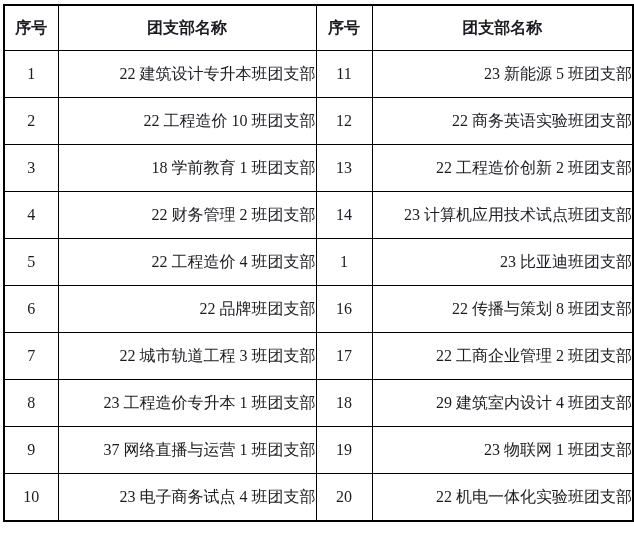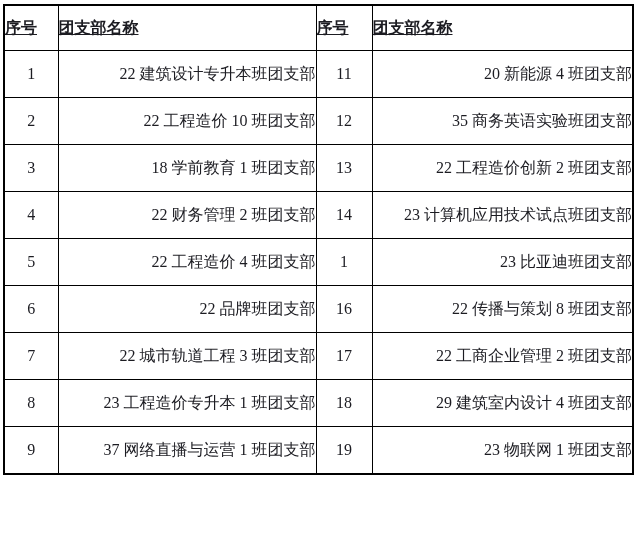--- a/index.html
+++ b/index.html
@@ -29,23 +29,22 @@
     border: 1.5px solid #000000;
     font-size: 16px;
     line-height: 1.2;
     vertical-align: middle;
     padding: 0;
     overflow: hidden;
     white-space: nowrap;
   }
   table.branch-table th {
     font-weight: bold;
-    text-align: left;
+    text-align: center;
     height: 44px;
-    text-decoration: underline;
   }
   table.branch-table td {
     font-weight: normal;
     height: 46px;
   }
   td.num {
     text-align: center;
   }
   td.name {
     text-align: right;
@@ -71,27 +70,27 @@
     <tr>
       <th class="num">序号</th>
       <th>团支部名称</th>
       <th class="num">序号</th>
       <th>团支部名称</th>
     </tr>
     <tr>
       <td class="num">1</td>
       <td class="name">22 建筑设计专升本班团支部</td>
       <td class="num">11</td>
-      <td class="name">20 新能源 4 班团支部</td>
+      <td class="name">23 新能源 5 班团支部</td>
     </tr>
     <tr>
       <td class="num">2</td>
       <td class="name">22 工程造价 10 班团支部</td>
       <td class="num">12</td>
-      <td class="name">35 商务英语实验班团支部</td>
+      <td class="name">22 商务英语实验班团支部</td>
     </tr>
     <tr>
       <td class="num">3</td>
       <td class="name">18 学前教育 1 班团支部</td>
       <td class="num">13</td>
       <td class="name">22 工程造价创新 2 班团支部</td>
     </tr>
     <tr>
       <td class="num">4</td>
       <td class="name">22 财务管理 2 班团支部</td>
@@ -121,14 +120,20 @@
       <td class="name">23 工程造价专升本 1 班团支部</td>
       <td class="num">18</td>
       <td class="name">29 建筑室内设计 4 班团支部</td>
     </tr>
     <tr>
       <td class="num">9</td>
       <td class="name">37 网络直播与运营 1 班团支部</td>
       <td class="num">19</td>
       <td class="name">23 物联网 1 班团支部</td>
     </tr>
+    <tr>
+      <td class="num">10</td>
+      <td class="name">23 电子商务试点 4 班团支部</td>
+      <td class="num">20</td>
+      <td class="name">22 机电一体化实验班团支部</td>
+    </tr>
   </tbody>
 </table>
 
 </body></html>

